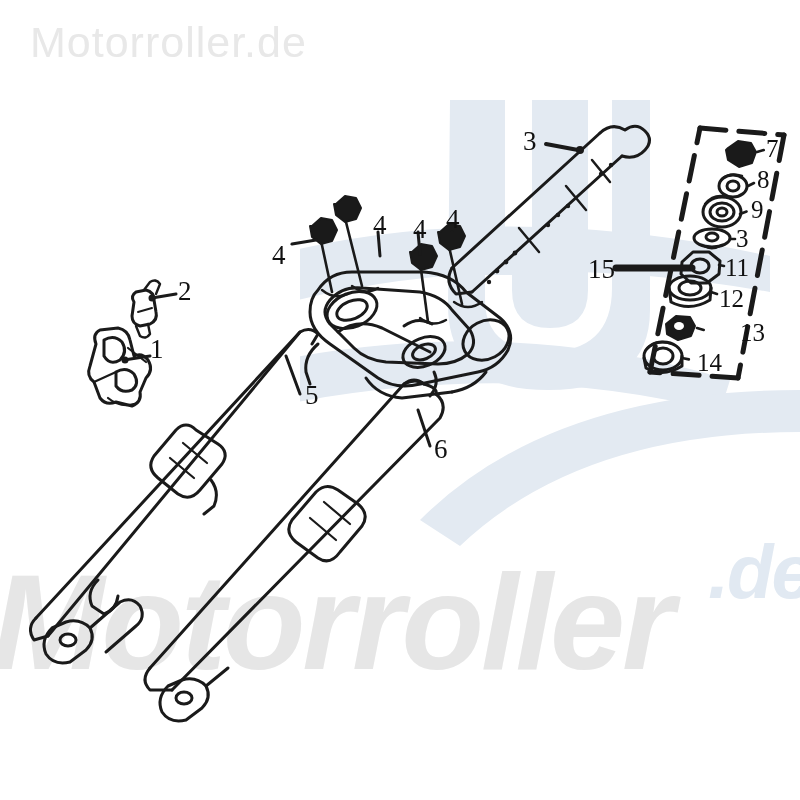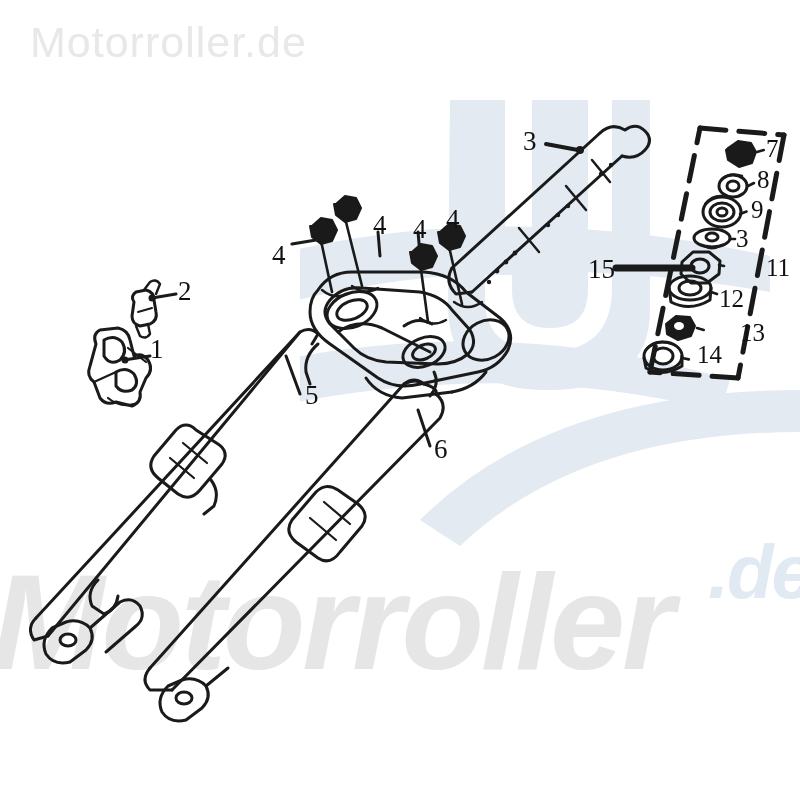--- a/index.html
+++ b/index.html
@@ -264,18 +264,18 @@
   <div class="lbl" style="left:413px;top:216px">4</div>
   <div class="lbl" style="left:446px;top:206px">4</div>
   <div class="lbl" style="left:305px;top:382px">5</div>
   <div class="lbl" style="left:434px;top:436px">6</div>
   <div class="lbl" style="left:588px;top:256px">15</div>
 
   <div class="lbl sm" style="left:766px;top:136px">7</div>
   <div class="lbl sm" style="left:757px;top:167px">8</div>
   <div class="lbl sm" style="left:751px;top:197px">9</div>
   <div class="lbl sm" style="left:736px;top:226px">3</div>
-  <div class="lbl sm" style="left:766px;top:255px">11</div>
+  <div class="lbl sm" style="left:725px;top:255px">11</div>
   <div class="lbl sm" style="left:719px;top:286px">12</div>
   <div class="lbl sm" style="left:740px;top:320px">13</div>
-  <div class="lbl sm" style="left:697px;top:342px">14</div>
+  <div class="lbl sm" style="left:697px;top:350px">14</div>
 
 </div>
 
 </body></html>

